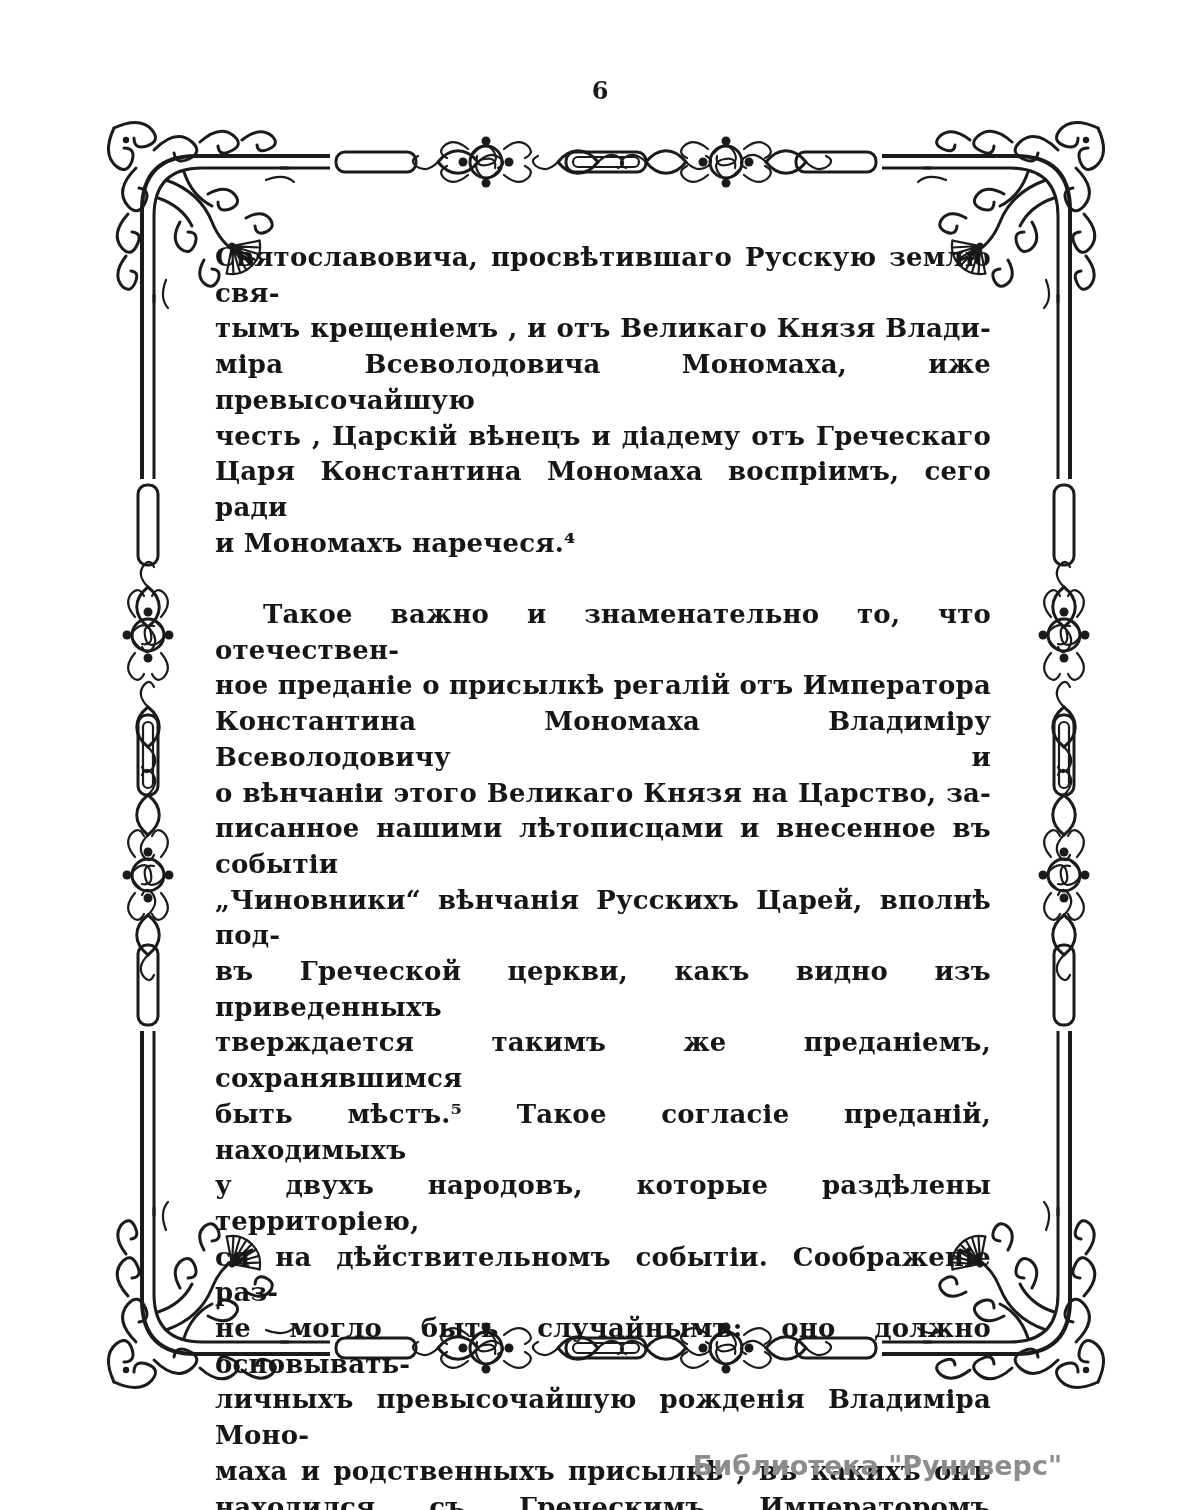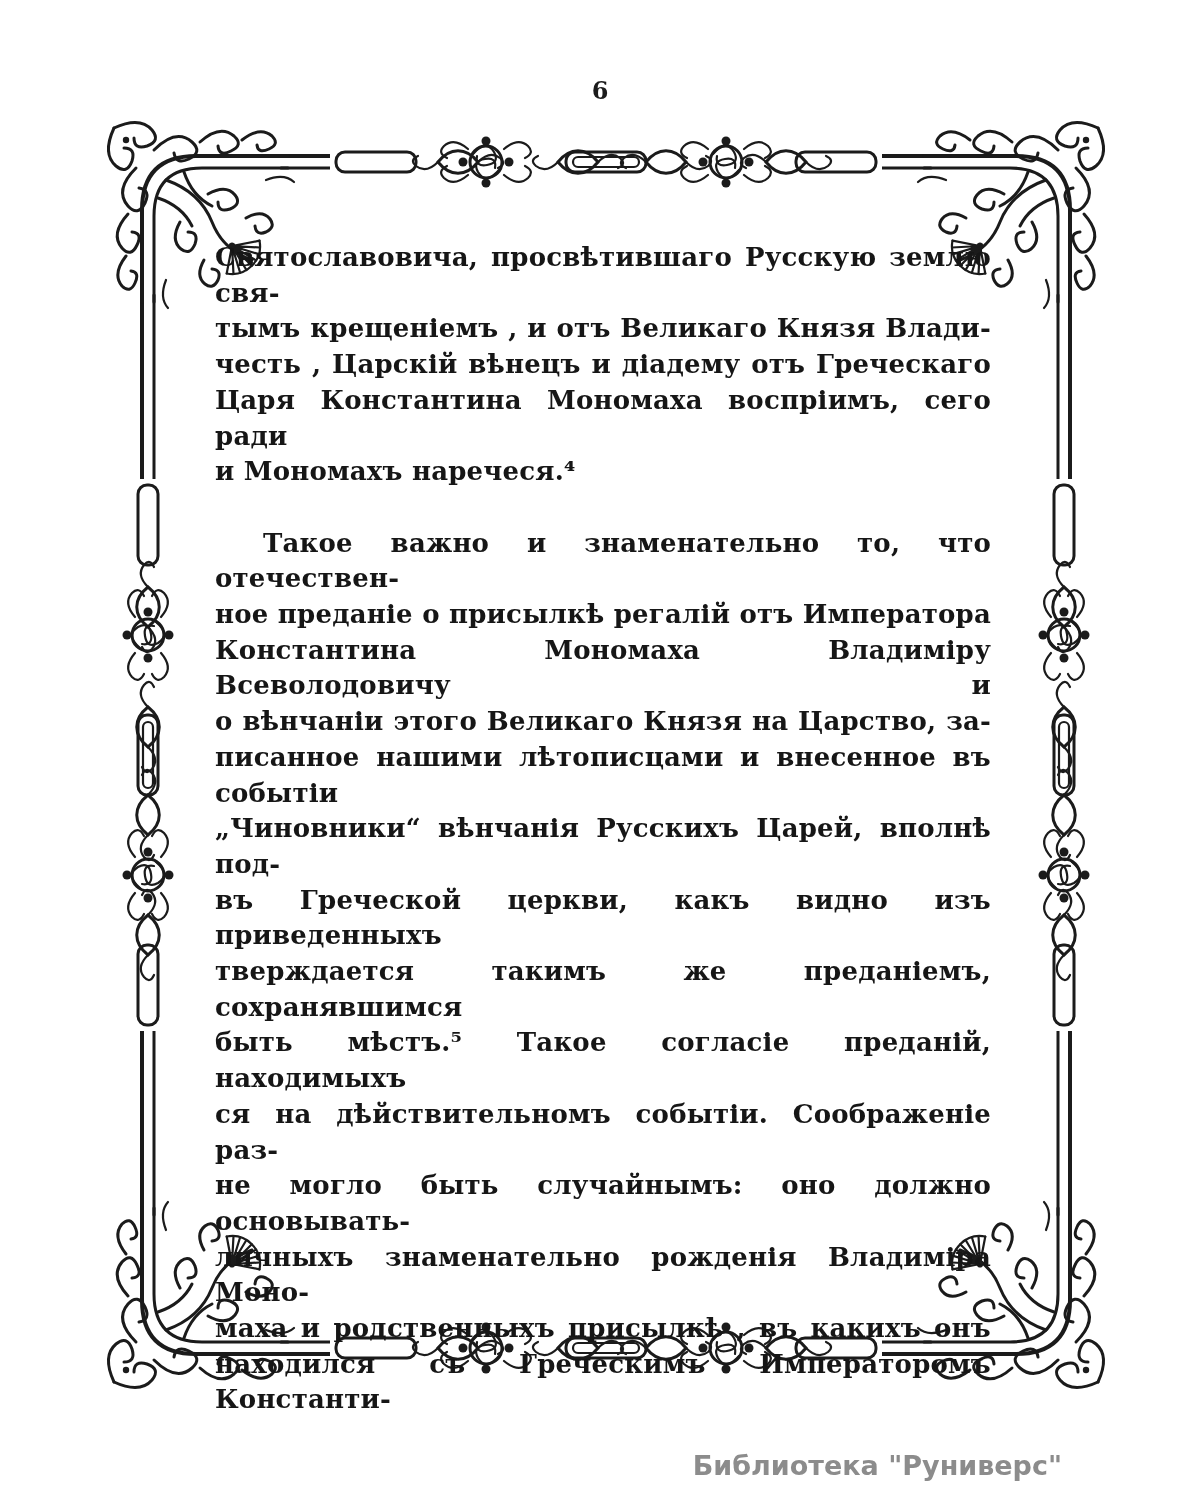--- a/index.html
+++ b/index.html
@@ -153,35 +153,37 @@
   </g>
   <g>
     <use href="#corner" transform="translate(1020,1290) scale(-1,-1)"></use>
   </g>
 </svg>
 
 <div class="text-block">
     <div class="paragraph">
       <div class="line">Святославовича, просвѣтившаго Русскую землю свя-</div>
       <div class="line">тымъ крещеніемъ , и отъ Великаго Князя Влади-</div>
+      <div class="line">міра Всеволодовича Мономаха, иже превысочайшую</div>
       <div class="line">честь , Царскій вѣнецъ и діадему отъ Греческаго</div>
       <div class="line">Царя Константина Мономаха воспріимъ, сего ради</div>
       <div class="line endline">и Мономахъ наречеся.⁴</div>
     </div>
     <div class="paragraph">
       <div class="line indent">Такое важно и знаменательно то, что отечествен-</div>
       <div class="line">ное преданіе о присылкѣ регалій отъ Императора</div>
       <div class="line">Константина Мономаха Владиміру Всеволодовичу и</div>
       <div class="line">о вѣнчаніи этого Великаго Князя на Царство, за-</div>
       <div class="line">писанное нашими лѣтописцами и внесенное въ событіи</div>
       <div class="line">„Чиновники“ вѣнчанія Русскихъ Царей, вполнѣ под-</div>
       <div class="line">въ Греческой церкви, какъ видно изъ приведенныхъ</div>
       <div class="line">тверждается такимъ же преданіемъ, сохранявшимся</div>
       <div class="line">быть мѣстъ.⁵ Такое согласіе преданій, находимыхъ</div>
+      <div class="line">у двухъ народовъ, которые раздѣлены территоріею,</div>
       <div class="line">ся на дѣйствительномъ событіи. Соображеніе раз-</div>
       <div class="line">не могло быть случайнымъ: оно должно основывать-</div>
-      <div class="line">личныхъ знаменательно рожденія Владиміра Моно-</div>
+      <div class="line">личныхъ превысочайшую рожденія Владиміра Моно-</div>
       <div class="line">маха и родственныхъ присылкѣ , въ какихъ онъ</div>
       <div class="line">находился съ Греческимъ Императоромъ Константи-</div>
     </div>
   </div>
 
 <div class="watermark">Библиотека "Руниверс"</div>
 
 </body></html>

